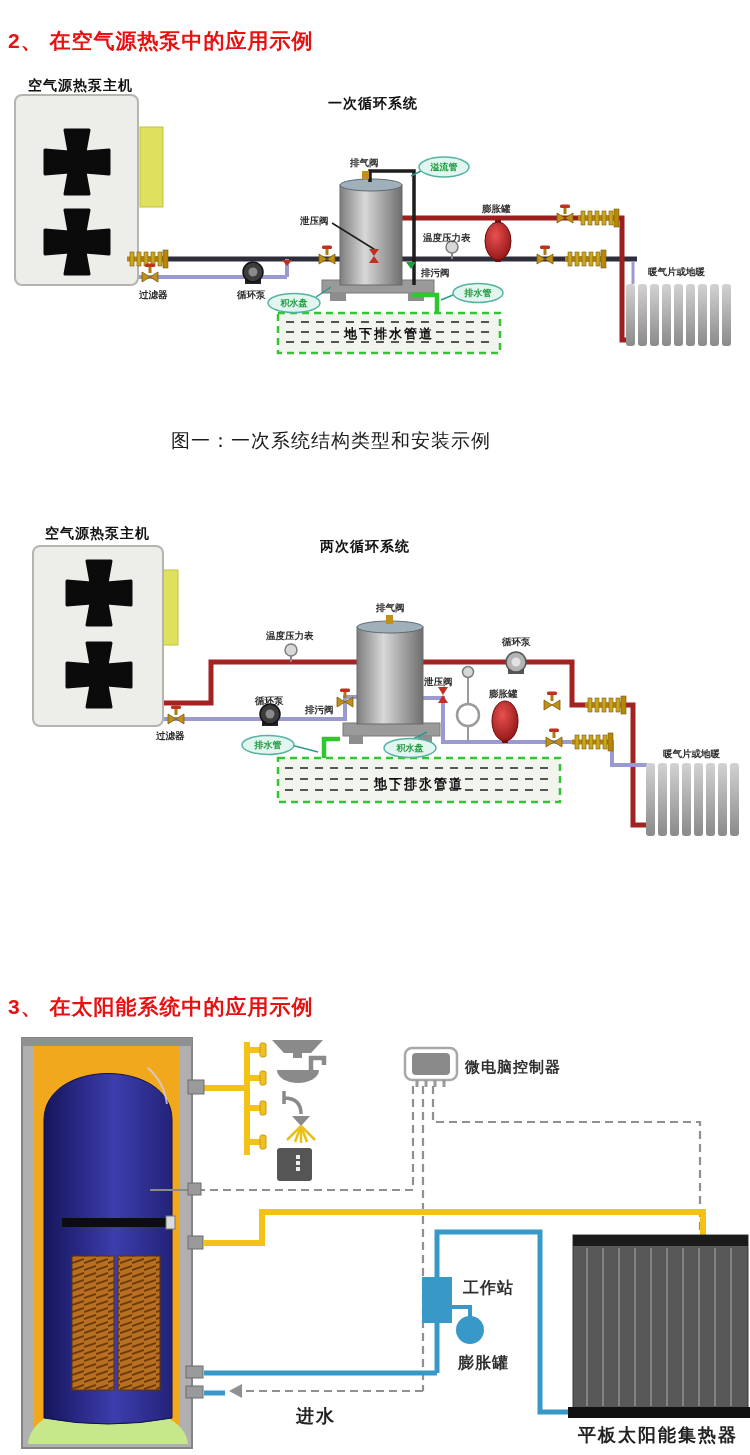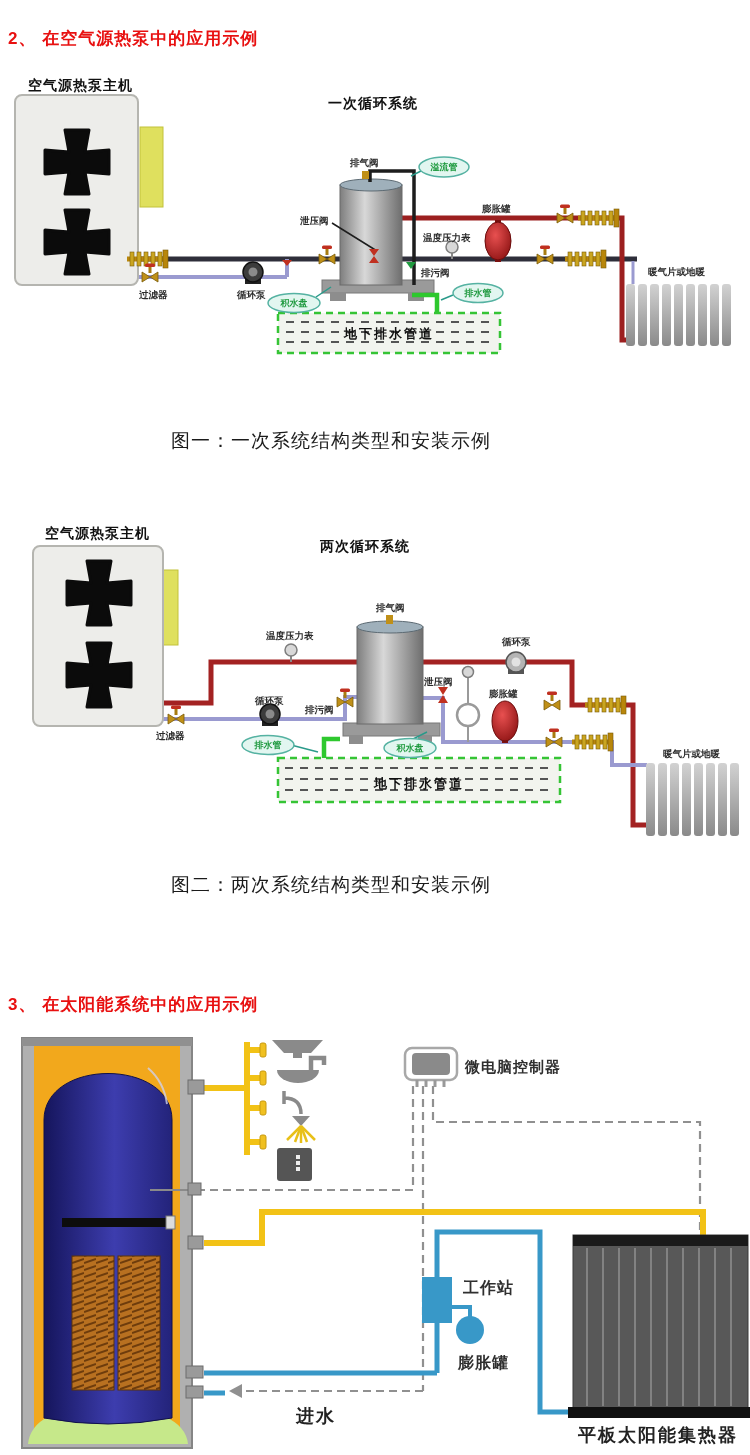--- a/index.html
+++ b/index.html
@@ -1,18 +1,18 @@
 <!DOCTYPE html>
 <html><head>
 <meta charset="utf-8">
 <style>
   html,body{margin:0;padding:0;background:#fff;}
   .page{position:relative;width:750px;height:1455px;background:#ffffff;overflow:hidden;
         font-family:"Liberation Sans","DejaVu Sans",sans-serif;}
-  .sec-h{position:absolute;left:8px;color:#e81010;font-size:17px;font-weight:bold;letter-spacing:1px;}
+  .sec-h{position:absolute;left:8px;color:#e81010;font-size:21px;font-weight:bold;letter-spacing:1px;}
   .fig-cap{position:absolute;left:0;width:662px;text-align:center;color:#1b1b1b;
            font-size:19px;font-weight:500;letter-spacing:1px;font-family:Liberation Serif, serif;}
   svg{position:absolute;left:0;}
   svg text{font-family:"Liberation Sans","DejaVu Sans",sans-serif;}
   .t-lbl{font-size:9.5px;fill:#2a2a2a;font-weight:700;}
   .t-green{font-size:9px;fill:#1f9a3f;font-weight:700;}
   .t-title{font-size:14px;fill:#111;font-weight:700;letter-spacing:1px;}
   .t-box{font-size:13px;fill:#111;font-weight:700;letter-spacing:2px;}
   .t-big{font-size:16px;fill:#2f2f2f;font-weight:700;letter-spacing:1px;}
   .t-big2{font-size:18px;fill:#222;font-weight:700;letter-spacing:2px;}
@@ -267,21 +267,20 @@
     <text x="266" y="134" class="t-lbl">温度压力表</text>
     <text x="502" y="140" class="t-lbl">循环泵</text>
     <text x="424" y="180" class="t-lbl">泄压阀</text>
     <text x="489" y="192" class="t-lbl">膨胀罐</text>
     <text x="255" y="199" class="t-lbl">循环泵</text>
     <text x="305" y="208" class="t-lbl">排污阀</text>
     <text x="156" y="234" class="t-lbl">过滤器</text>
     <text x="663" y="252" class="t-lbl">暖气片或地暖</text>
   </svg>
 
-  <div class="fig-cap" style="top:872px;">图二：两次系统结构类型和安装示例</div>
 
   <div class="sec-h" style="top:993px;">3、 在太阳能系统中的应用示例</div>
 
   <svg width="750" height="435" style="top:1020px;" viewBox="0 0 750 435">
 
     <g stroke="#909090" stroke-width="2.2" stroke-dasharray="8 5" fill="none">
       <path d="M413,66 V170 H192"></path>
       <path d="M423,66 V371 M423,371 H240"></path>
       <path d="M433,66 V102 H700 V213"></path>
     </g>

